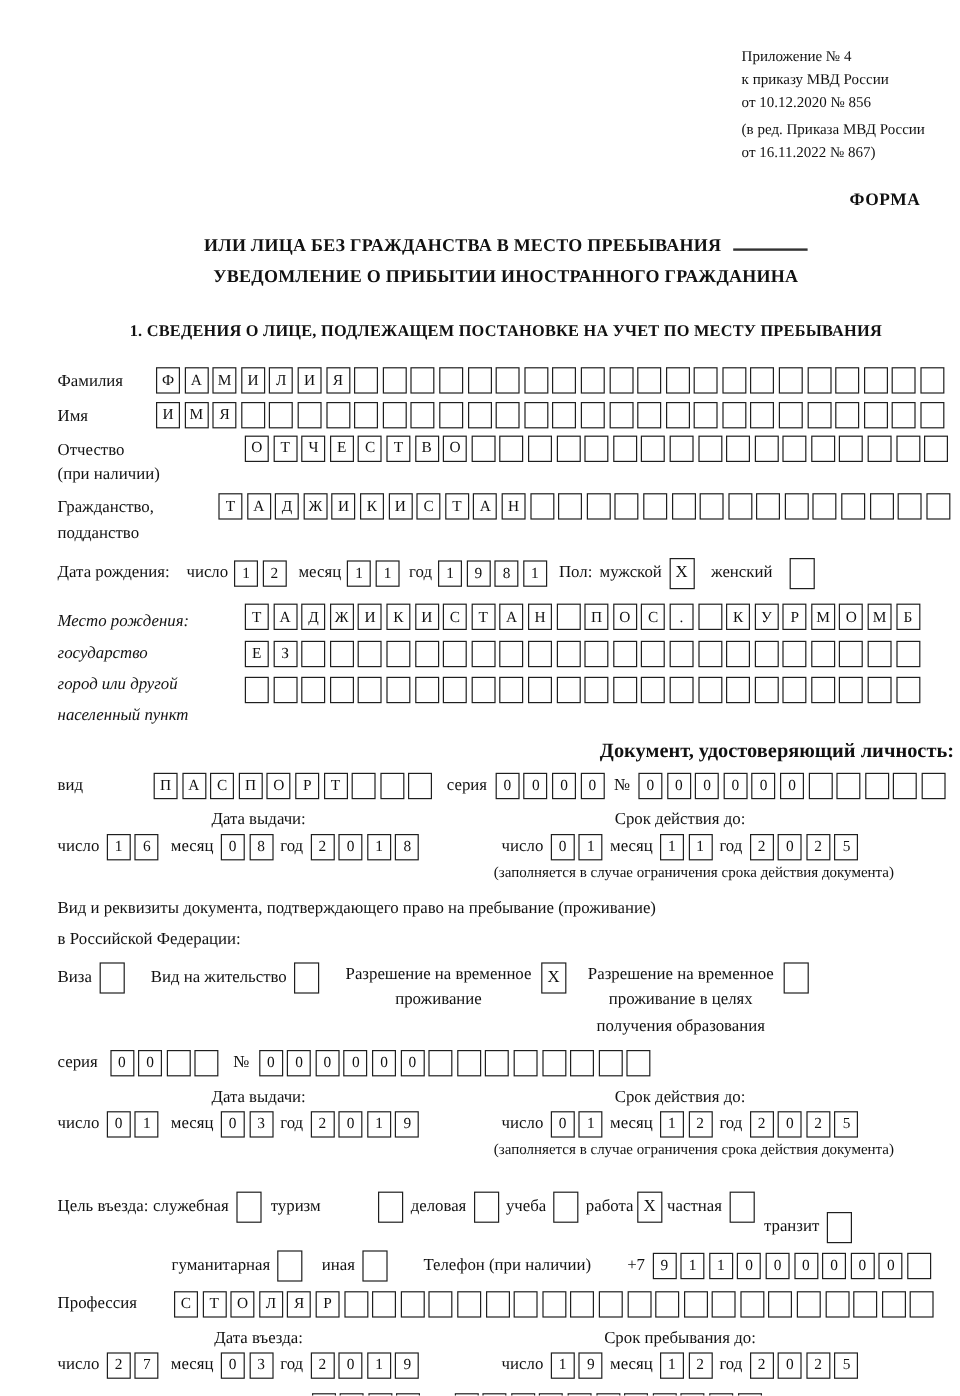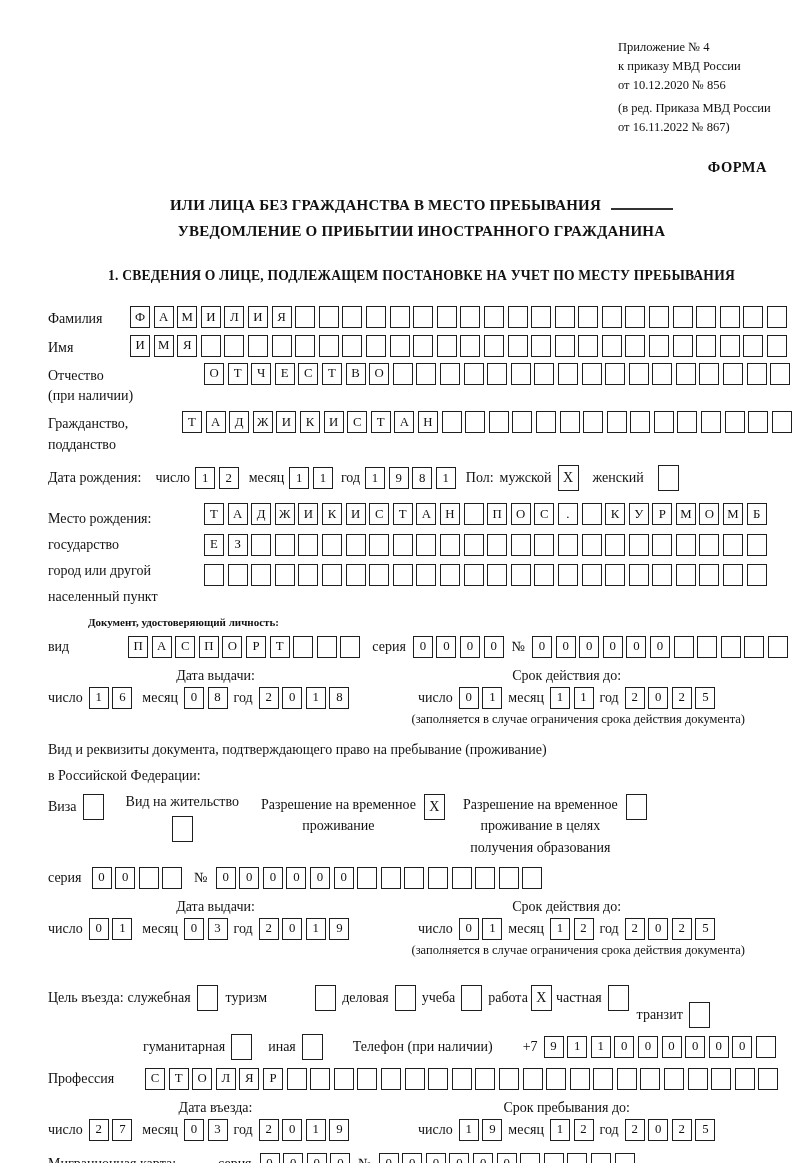--- a/index.html
+++ b/index.html
@@ -38,21 +38,21 @@
   .dates { display:flex; margin-top:10px; }
   .dates .col { display:flex; flex-direction:column; }
   .dates .col .dhead { text-align:center; margin-bottom:3px; }
   .dates .grp { display:flex; align-items:center; gap:6px; }
   .note { font-size:12.5px; text-align:right; padding-right:50px; margin-top:3px; }
   .bp-row { margin-bottom:8.5px; }
   .opt { display:flex; align-items:center; gap:6px; flex:none; }
   .optblock { display:flex; align-items:flex-start; gap:8px; flex:none; }
   .optblock .txt { text-align:center; line-height:1.55; }
   .rep-row { margin-bottom:8px; }
-  b.docline { display:block; text-align:left; font-size:11px; margin:6px 0 8px 40px; }
+  b.docline { display:block; text-align:right; font-size:17px; margin:6px 0 8px 40px; }
 </style>
 </head>
 <body>
 
 <div class="annex">
   <div>Приложение № 4</div>
   <div>к приказу МВД России</div>
   <div>от 10.12.2020 № 856</div>
   <div class="gap">(в ред. Приказа МВД России</div>
   <div>от 16.11.2022 № 867)</div>
@@ -230,21 +230,21 @@
       </span>
   </span>
   <span style="margin-left:10px;">Пол:</span>
   <span style="margin-left:6px;">мужской</span>
   <span class="cbox" style="margin-left:6px;">X</span>
   <span style="margin-left:14px;">женский</span>
   <span class="cbox" style="margin-left:14px;"></span>
 </div>
 
 <div class="frow" style="margin-top:12px;">
-  <div class="flabel w156" style="line-height:1.85;">
+  <div class="flabel w156" style="line-height:1.85;font-style:italic;">
     <div>Место рождения:</div>
     <div>государство</div>
     <div>город или другой</div>
     <div>населенный пункт</div>
   </div>
   <div>
     <div class="cells bp-row">
         <span class="cell">Т</span>
         <span class="cell">А</span>
         <span class="cell">Д</span>
@@ -415,21 +415,21 @@
 <div style="margin-top:10px; line-height:1.9;">
   <div>Вид и реквизиты документа, подтверждающего право на пребывание (проживание)</div>
   <div>в Российской Федерации:</div>
 </div>
 
 <div class="frow" style="margin-top:4px;">
   <span class="opt">
     <span>Виза</span>
     <span class="cbox"></span>
   </span>
-  <span class="opt" style="margin-left:22px;flex-direction:column;">
+  <span class="opt" style="margin-left:22px;">
     <span>Вид на жительство</span>
     <span class="cbox"></span>
   </span>
   <span class="optblock" style="margin-left:22px;">
     <span class="txt">
       <div>Разрешение на временное</div>
       <div>проживание</div>
     </span>
     <span class="cbox">X</span>
   </span>

